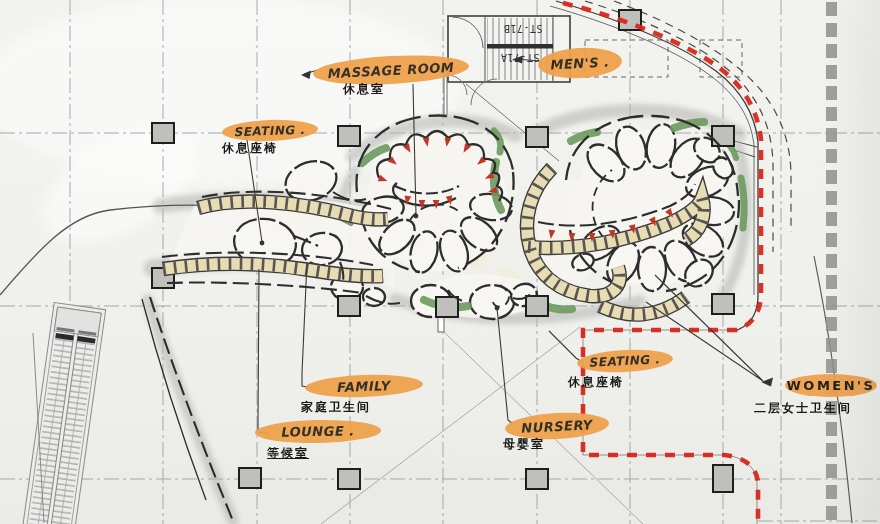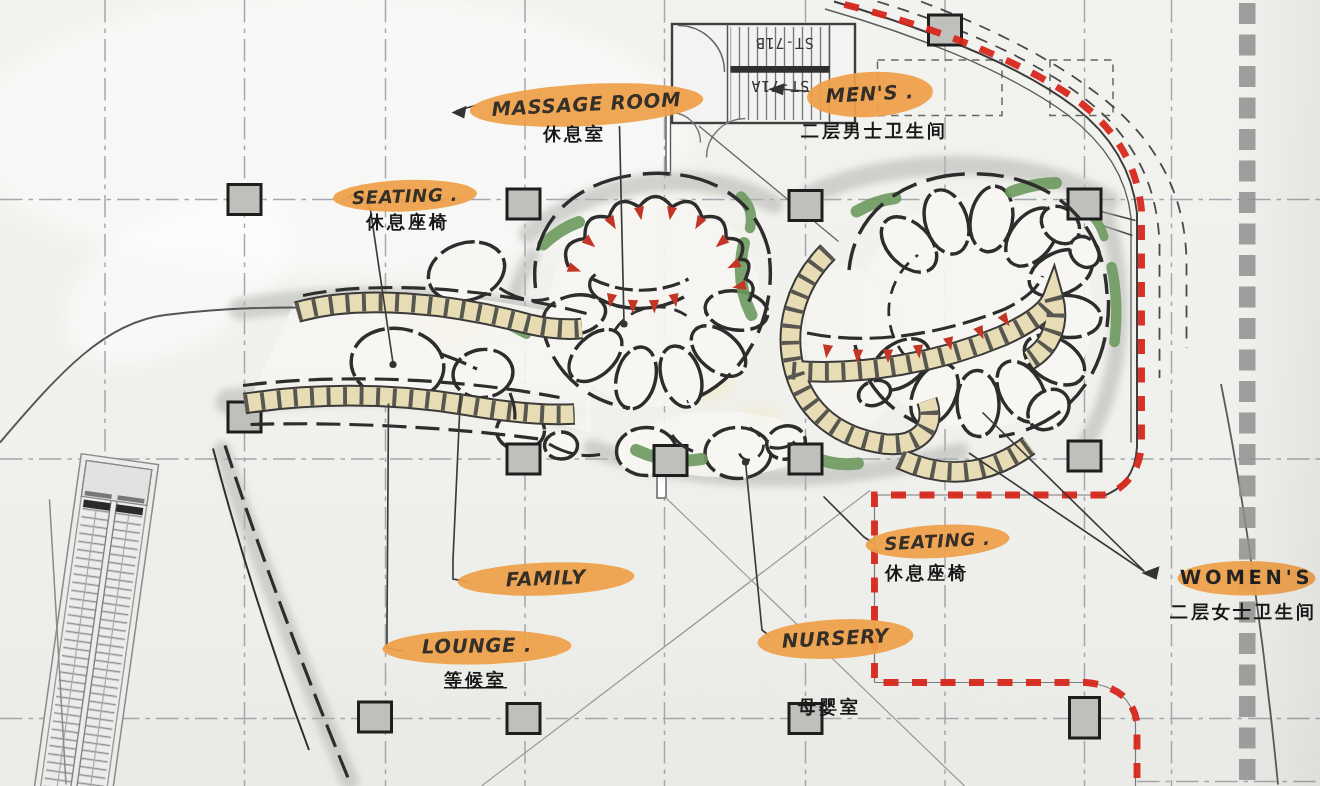--- a/index.html
+++ b/index.html
@@ -6,21 +6,21 @@
   #stage{position:relative;width:880px;height:524px;overflow:hidden;
          background:linear-gradient(180deg,#f2f2ef 0%,#f0f0ed 55%,#ebebe7 100%);
          font-family:"DejaVu Sans","Liberation Sans",sans-serif;}
   #plan-svg{position:absolute;left:0;top:0;}
   .oval{position:absolute;border-radius:50%;background:#efa049;opacity:.93;
         display:flex;align-items:center;justify-content:center;
         color:#27211a;font-style:italic;font-weight:bold;font-size:13px;
         letter-spacing:.5px;white-space:nowrap;}
   .oval.typed{font-style:normal;letter-spacing:2.5px;color:#141414;}
   .zh{position:absolute;color:#181818;font-weight:bold;font-size:12px;
-      letter-spacing:2px;text-align:center;white-space:nowrap;}
+      letter-spacing:2px;white-space:nowrap;}
   .vignette{position:absolute;right:0;top:0;width:60px;height:524px;
       background:linear-gradient(90deg,rgba(0,0,0,0),rgba(0,0,0,.05));}
 </style>
 </head>
 <body>
 
 <div id="stage">
 
 <svg id="plan-svg" width="880" height="524" viewBox="0 0 880 524">
   <defs>
@@ -316,32 +316,32 @@
     <path d="M549,331 L576,358 L582,362"></path>
     <path d="M655,275 L763,381 M646,302 L763,381"></path>
     <path d="M761,382 l12,-4.5 l-2,9 z" fill="#333" stroke="none"></path>
   </g>
 </svg>
 
 <div class="oval" style="left:313px;top:56px;width:156px;height:28px;transform:rotate(-3deg);">MASSAGE ROOM</div>
 <div class="zh" style="left:343px;top:81px;width:80px;">休息室</div>
 
 <div class="oval" style="left:538px;top:48px;width:84px;height:30px;transform:rotate(-3deg);">MEN'S .</div>
-<div class="zh" style="left:523px;top:79px;width:120px;">二层男士卫生间</div>
 
 <div class="oval" style="left:222px;top:120px;width:96px;height:21px;transform:rotate(-2deg);font-size:12px;">SEATING .</div>
 <div class="zh" style="left:222px;top:140px;width:100px;">休息座椅</div>
 
 <div class="oval" style="left:305px;top:375px;width:118px;height:22px;transform:rotate(-2deg);">FAMILY</div>
+<div class="zh" style="left:301px;top:399px;width:120px;">家庭卫生间</div>
 
 <div class="oval" style="left:255px;top:420px;width:126px;height:23px;transform:rotate(-1deg);">LOUNGE .</div>
 <div class="zh" style="left:267px;top:445px;width:100px;text-decoration:underline;">等候室</div>
 
 <div class="oval" style="left:505px;top:413px;width:104px;height:26px;transform:rotate(-3deg);">NURSERY</div>
-<div class="zh" style="left:503px;top:463px;width:100px;">母婴室</div>
+<div class="zh" style="left:503px;top:436px;width:100px;">母婴室</div>
 
 <div class="oval" style="left:577px;top:350px;width:96px;height:22px;transform:rotate(-3deg);font-size:12px;">SEATING .</div>
 <div class="zh" style="left:568px;top:374px;width:100px;">休息座椅</div>
 
 <div class="oval typed" style="left:785px;top:374px;width:92px;height:23px;">WOMEN'S</div>
 <div class="zh" style="left:754px;top:400px;width:150px;">二层女士卫生间</div>
 
 <div class="vignette"></div>
 </div>
 

